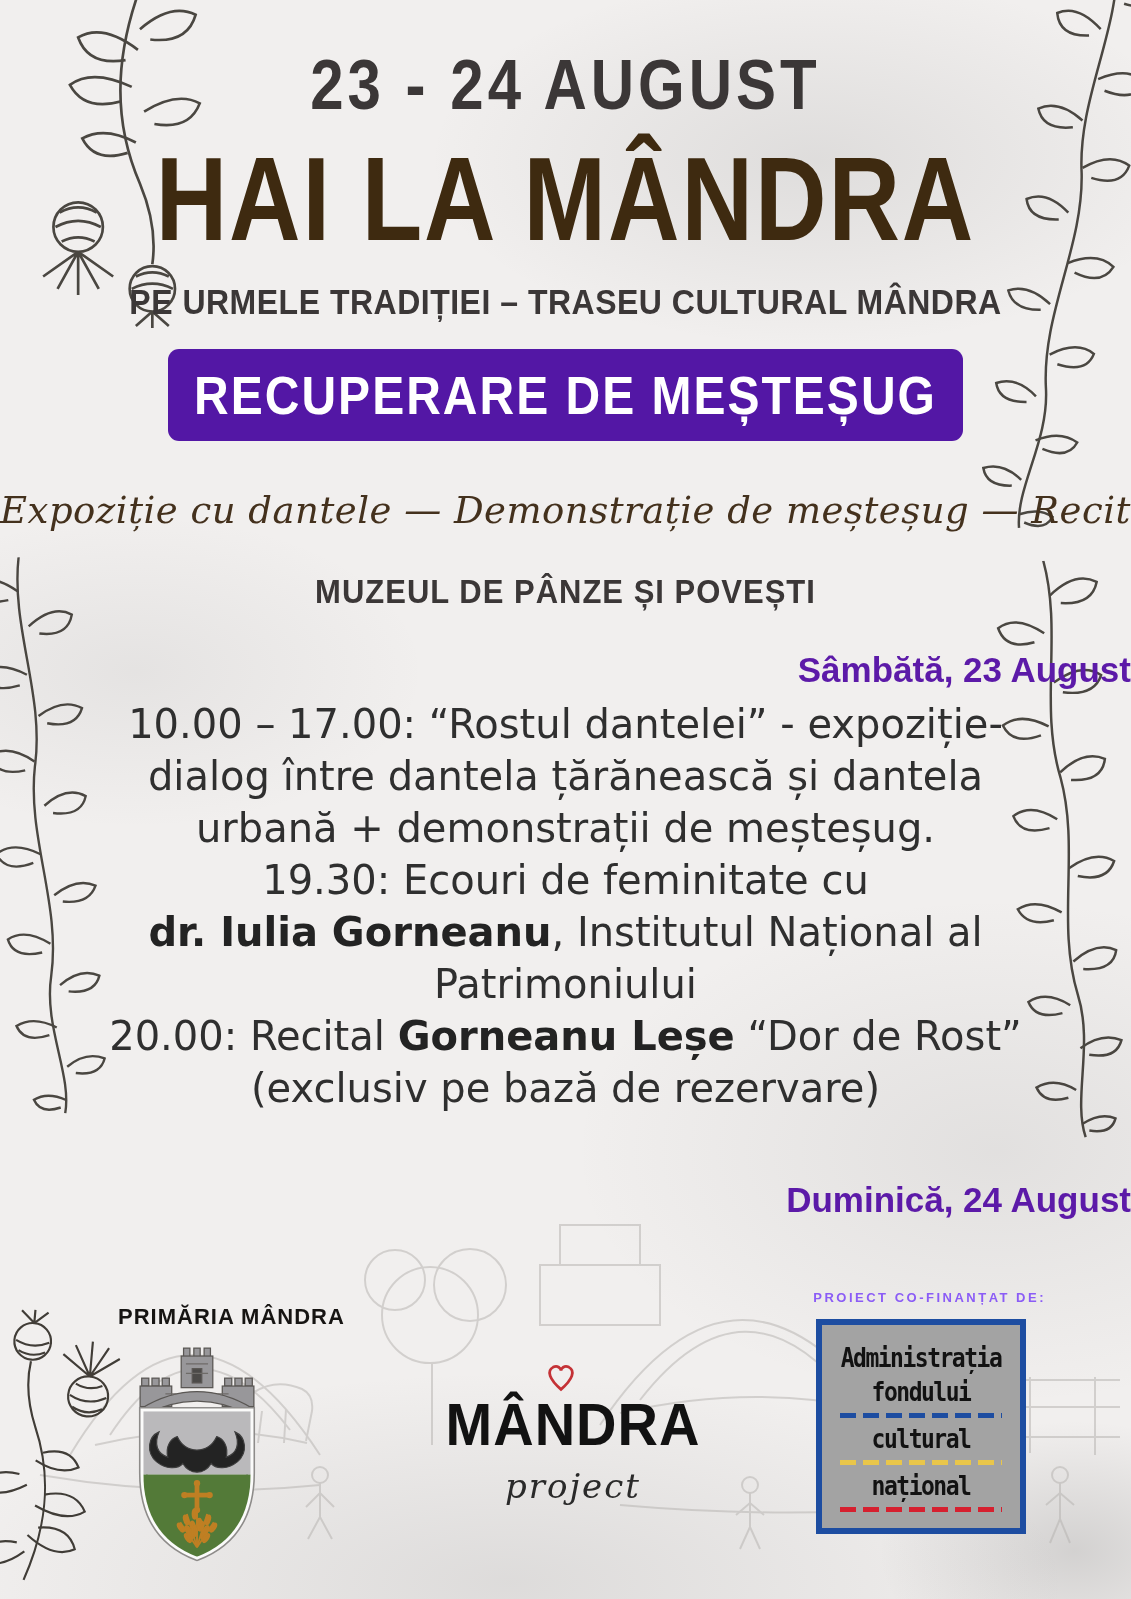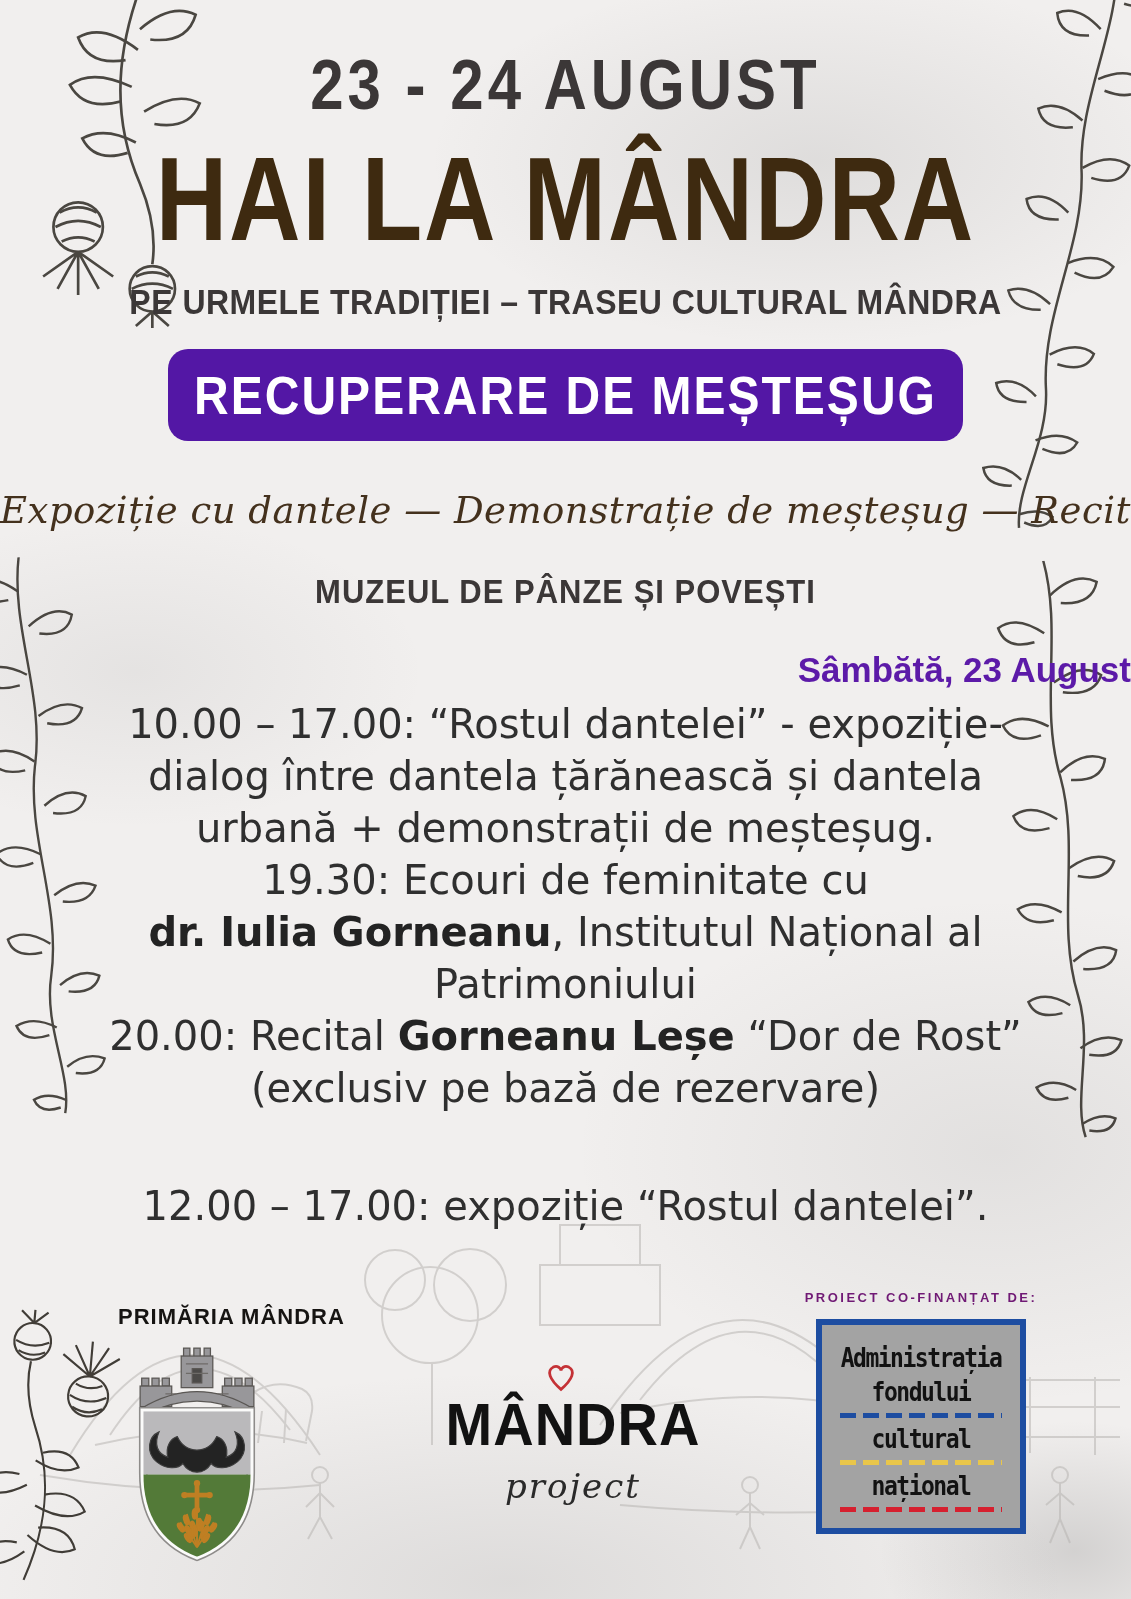--- a/index.html
+++ b/index.html
@@ -25,21 +25,21 @@
     margin:26px auto 0;font-family:"Liberation Sans",sans-serif;font-weight:bold;
     font-size:99px;letter-spacing:2px;color:#3e2a10;line-height:1;
     transform:scaleY(1.2);transform-origin:top center;white-space:nowrap;
   }
   .subtitle{
     margin:44px auto 0;font-family:"Liberation Sans",sans-serif;font-weight:bold;
     font-size:32px;letter-spacing:.5px;color:#3b3737;
     transform:scaleY(1.12);transform-origin:top center;white-space:nowrap;
   }
   .banner{
-    margin:30px auto 0;width:795px;height:92px;background:#5317a5;border-radius:20px;
+    margin:30px auto 0;width:795px;height:92px;background:#5317a5;border-radius:11px;
     display:flex;align-items:center;justify-content:center;
   }
   .banner-text{
     font-family:"Liberation Sans",sans-serif;font-weight:bold;font-size:48px;
     color:#ffffff;letter-spacing:2px;transform:scaleY(1.1);white-space:nowrap;
   }
   .tagline{
     margin:48px auto 0;font-family:"DejaVu Serif",serif;font-style:italic;
     font-size:37px;color:#44311d;white-space:nowrap;letter-spacing:.5px;
   }
@@ -72,21 +72,21 @@
     font-family:"Liberation Sans",sans-serif;font-weight:bold;font-size:56px;
     letter-spacing:1px;color:#121212;line-height:.95;transform:scaleY(1.05);
   }
   .mandra-sub{
     font-family:"DejaVu Serif",serif;font-style:italic;font-size:34px;color:#2a2a2a;
     margin-top:15px;letter-spacing:2px;
   }
   .cofinance{position:absolute;left:796px;top:8px;width:250px;text-align:center;}
   .cofinance-label{
     font-family:"Liberation Sans",sans-serif;font-weight:bold;font-size:13px;
-    letter-spacing:2.5px;color:#701a75;white-space:nowrap;
+    letter-spacing:2.5px;color:#8b5cf6;white-space:nowrap;text-align:right;
   }
   .afcn-box{
     margin:14px auto 0;width:178px;background:#a3a3a3;border:6px solid #1d4da1;
     padding:16px 10px 12px;text-align:center;
   }
   .afcn-line{
     font-family:"DejaVu Sans Mono",monospace;font-weight:bold;font-size:23px;
     letter-spacing:-1.5px;color:#121212;line-height:34px;transform:scaleY(1.12);
   }
   .dash{height:5px;margin:4px 8px;}
@@ -200,23 +200,21 @@
       <div class="sched">urbană + demonstrații de meșteșug.</div>
       <div class="sched">19.30: Ecouri de feminitate cu</div>
       <div class="sched"><b>dr. Iulia Gorneanu</b><span>, Institutul Național al</span></div>
       <div class="sched">Patrimoniului</div>
       <div class="sched"><span>20.00: Recital </span><b>Gorneanu Leșe</b><span>  “Dor de Rost”</span></div>
       <div class="sched">(exclusiv pe bază de rezervare)</div>
     </div>
   </div>
 
   <div class="sun-block">
-    <div class="sun-lines">
-      <div class="sched">12.00 – 17.00: expoziție “Rostul dantelei”.</div>
-    </div>
+    <div class="day-heading">Duminică, 24 August</div>
   </div>
 </div>
 
 <div class="footer">
 
   <div class="primaria">
     <div class="primaria-label">PRIMĂRIA MÂNDRA</div>
     <svg class="crest" width="158" height="216" viewBox="0 0 200 272">
       <defs>
           <clipPath id="shieldClip">

